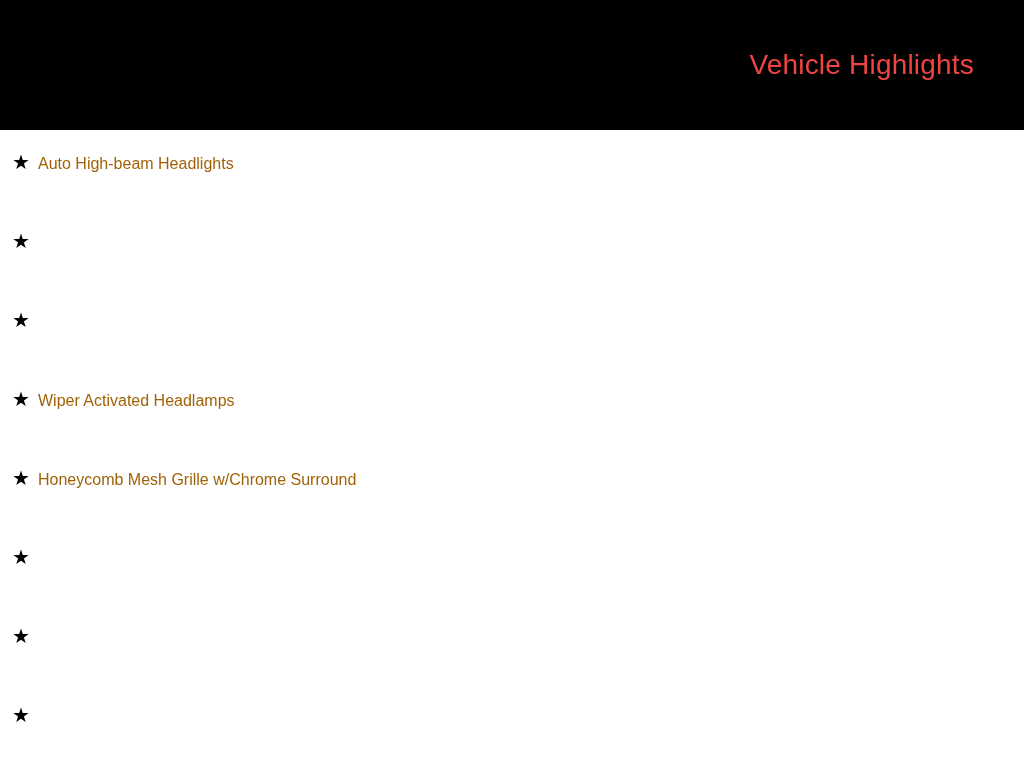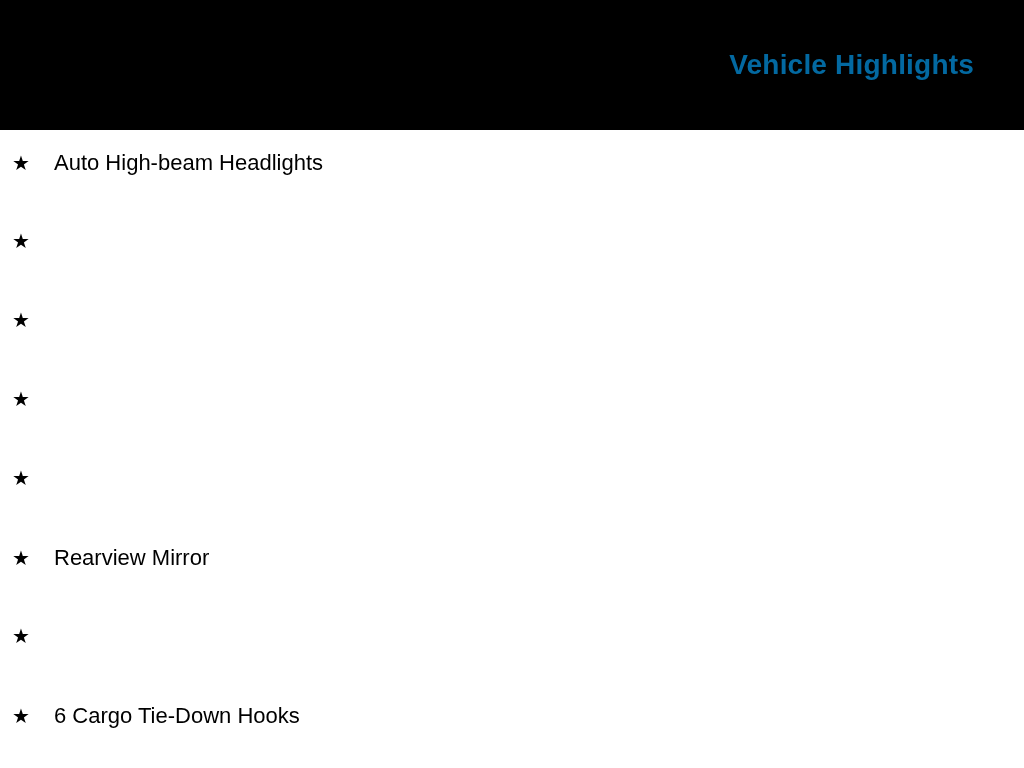--- a/index.html
+++ b/index.html
@@ -23,23 +23,23 @@
     width: 1024px;
     height: 130px;
     background: #000000;
     display: flex;
     align-items: center;
     justify-content: flex-end;
     box-sizing: border-box;
     padding-right: 50px;
   }
   .header-title {
-    color: #0369a1;
+    color: #ef4444;
     font-size: 28px;
-    font-weight: 700;
+    font-weight: 400;
     letter-spacing: 0.2px;
     line-height: 1;
     text-align: right;
   }
   .highlights-list {
     list-style: none;
     margin: 0;
     padding: 0;
     padding-top: 22px;
   }
@@ -52,25 +52,24 @@
   }
   .star-icon {
     display: inline-block;
     width: 26px;
     font-size: 20px;
     color: #000000;
     line-height: 1;
     flex: 0 0 auto;
   }
   .highlight-label {
-    font-size: 22px;
-    color: #000000;
+    font-size: 16px;
+    color: #a16207;
     line-height: 1;
     white-space: nowrap;
-    margin-left: 16px;
   }
 </style>
 </head>
 <body>
 
 <div class="page">
 
   <div class="header-bar">
     <div class="header-title">Vehicle Highlights</div>
   </div>
@@ -81,30 +80,30 @@
       <span class="highlight-label">Auto High-beam Headlights</span>
     </li>
     <li class="highlight-item">
       <span class="star-icon">★</span>
     </li>
     <li class="highlight-item">
       <span class="star-icon">★</span>
     </li>
     <li class="highlight-item">
       <span class="star-icon">★</span>
+      <span class="highlight-label">Wiper Activated Headlamps</span>
+    </li>
+    <li class="highlight-item">
+      <span class="star-icon">★</span>
+      <span class="highlight-label">Honeycomb Mesh Grille w/Chrome Surround</span>
     </li>
     <li class="highlight-item">
       <span class="star-icon">★</span>
     </li>
     <li class="highlight-item">
       <span class="star-icon">★</span>
-      <span class="highlight-label">Rearview Mirror</span>
     </li>
     <li class="highlight-item">
       <span class="star-icon">★</span>
-    </li>
-    <li class="highlight-item">
-      <span class="star-icon">★</span>
-      <span class="highlight-label">6 Cargo Tie-Down Hooks</span>
     </li>
   </ul>
 
 </div>
 
 </body></html>

